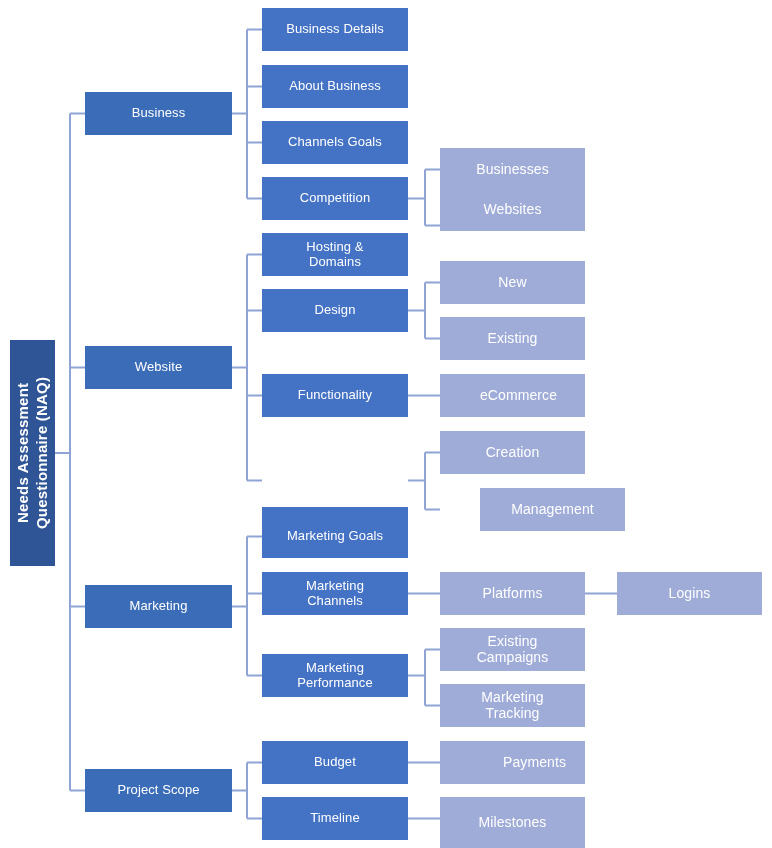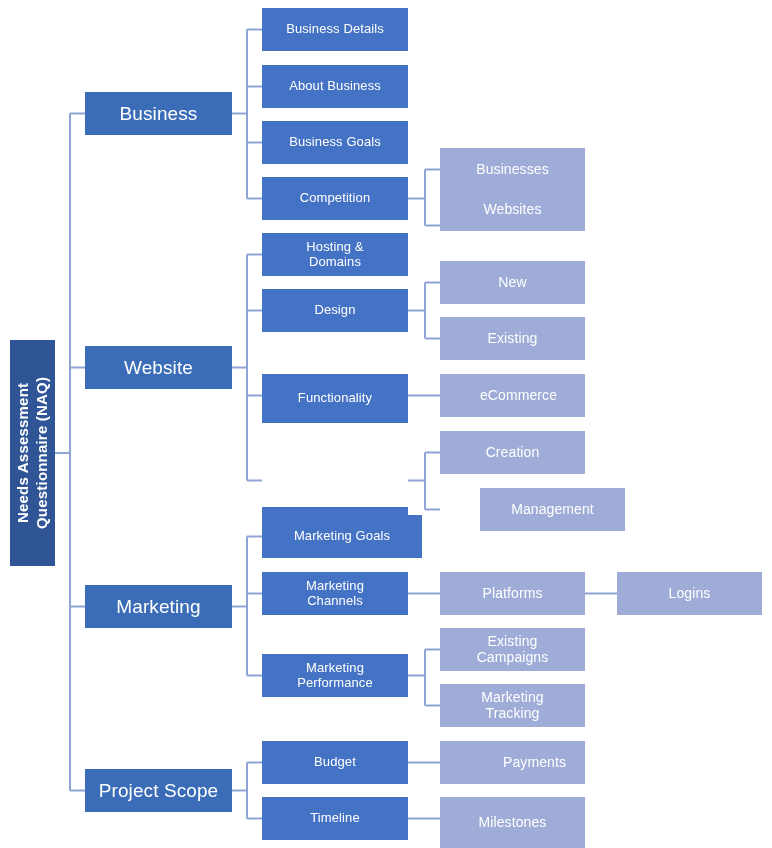--- a/index.html
+++ b/index.html
@@ -43,21 +43,21 @@
     background: #2F5597;
     font-size: 15px;
     font-weight: bold;
     writing-mode: vertical-rl;
     transform: rotate(180deg);
     letter-spacing: 0.2px;
     line-height: 1.25;
   }
   .node.lvl1 {
     background: #3B6CB7;
-    font-size: 19px;
+    font-size: 13px;
   }
   .node.lvl2 {
     background: #4472C4;
     font-size: 13px;
   }
   .node.lvl3,
   .node.lvl4 {
     background: #9FACD8;
     font-size: 14px;
   }
@@ -120,37 +120,37 @@
       <line x1="425" y1="762.5" x2="440" y2="762.5" stroke="#8FA3D4" stroke-width="2"></line>
       <line x1="408" y1="818.5" x2="425" y2="818.5" stroke="#8FA3D4" stroke-width="2"></line>
       <line x1="425" y1="818.5" x2="440" y2="818.5" stroke="#8FA3D4" stroke-width="2"></line>
     </svg>
   <div id="nodes-layer">
       <div class="node root" style="left: 10px; top: 340px; width: 45px; height: 226px;">Needs Assessment
 Questionnaire (NAQ)</div>
       <div class="node lvl1" style="left: 85px; top: 92px; width: 147px; height: 43px;">Business</div>
       <div class="node lvl2" style="left: 262px; top: 8px; width: 146px; height: 43px;">Business Details</div>
       <div class="node lvl2" style="left: 262px; top: 65px; width: 146px; height: 43px;">About Business</div>
-      <div class="node lvl2" style="left: 262px; top: 121px; width: 146px; height: 43px;">Business Goals</div>
+      <div class="node lvl2" style="left: 262px; top: 121px; width: 146px; height: 43px;">Channels Goals</div>
       <div class="node lvl2" style="left: 262px; top: 177px; width: 146px; height: 43px;">Competition</div>
       <div class="node lvl3" style="left: 440px; top: 148px; width: 145px; height: 43px;">Businesses</div>
       <div class="node lvl3" style="left: 440px; top: 188px; width: 145px; height: 43px;">Websites</div>
       <div class="node lvl1" style="left: 85px; top: 346px; width: 147px; height: 43px;">Website</div>
       <div class="node lvl2" style="left: 262px; top: 233px; width: 146px; height: 43px;">Hosting &amp;
 Domains</div>
       <div class="node lvl2" style="left: 262px; top: 289px; width: 146px; height: 43px;">Design</div>
       <div class="node lvl3" style="left: 440px; top: 261px; width: 145px; height: 43px;">New</div>
       <div class="node lvl3" style="left: 440px; top: 317px; width: 145px; height: 43px;">Existing</div>
-      <div class="node lvl2" style="left: 262px; top: 374px; width: 146px; height: 49px;">Functionality</div>
+      <div class="node lvl2" style="left: 262px; top: 374px; width: 146px; height: 43px;">Functionality</div>
       <div class="node lvl3" style="left: 440px; top: 374px; width: 145px; height: 43px; padding-left: 16px;">eCommerce</div>
       <div class="node lvl2" style="left: 262px; top: 459px; width: 146px; height: 43px; margin-top: 48px;">Content</div>
       <div class="node lvl3" style="left: 440px; top: 431px; width: 145px; height: 43px;">Creation</div>
       <div class="node lvl3" style="left: 440px; top: 488px; width: 145px; height: 43px; margin-left: 40px;">Management</div>
       <div class="node lvl1" style="left: 85px; top: 585px; width: 147px; height: 43px;">Marketing</div>
-      <div class="node lvl2" style="left: 262px; top: 515px; width: 160px; height: 43px;">Marketing Goals</div>
+      <div class="node lvl2" style="left: 262px; top: 515px; width: 146px; height: 43px;">Marketing Goals</div>
       <div class="node lvl2" style="left: 262px; top: 572px; width: 146px; height: 43px;">Marketing
 Channels</div>
       <div class="node lvl3" style="left: 440px; top: 572px; width: 145px; height: 43px;">Platforms</div>
       <div class="node lvl4" style="left: 617px; top: 572px; width: 145px; height: 43px;">Logins</div>
       <div class="node lvl2" style="left: 262px; top: 654px; width: 146px; height: 43px;">Marketing
 Performance</div>
       <div class="node lvl3" style="left: 440px; top: 628px; width: 145px; height: 43px;">Existing
 Campaigns</div>
       <div class="node lvl3" style="left: 440px; top: 684px; width: 145px; height: 43px;">Marketing
 Tracking</div>

